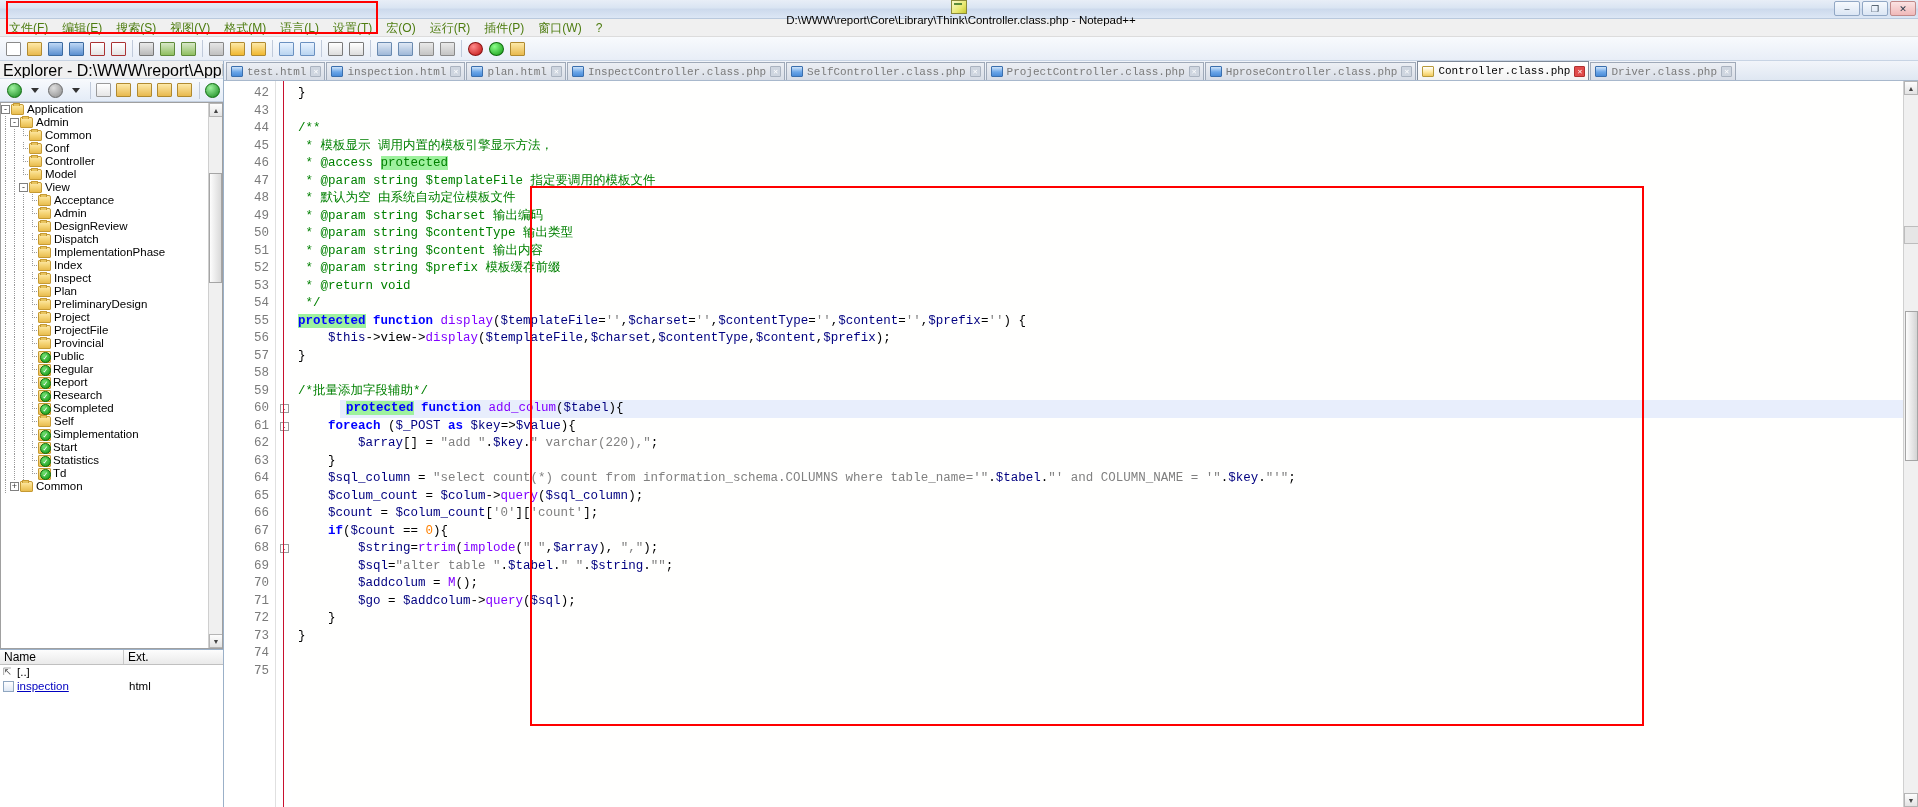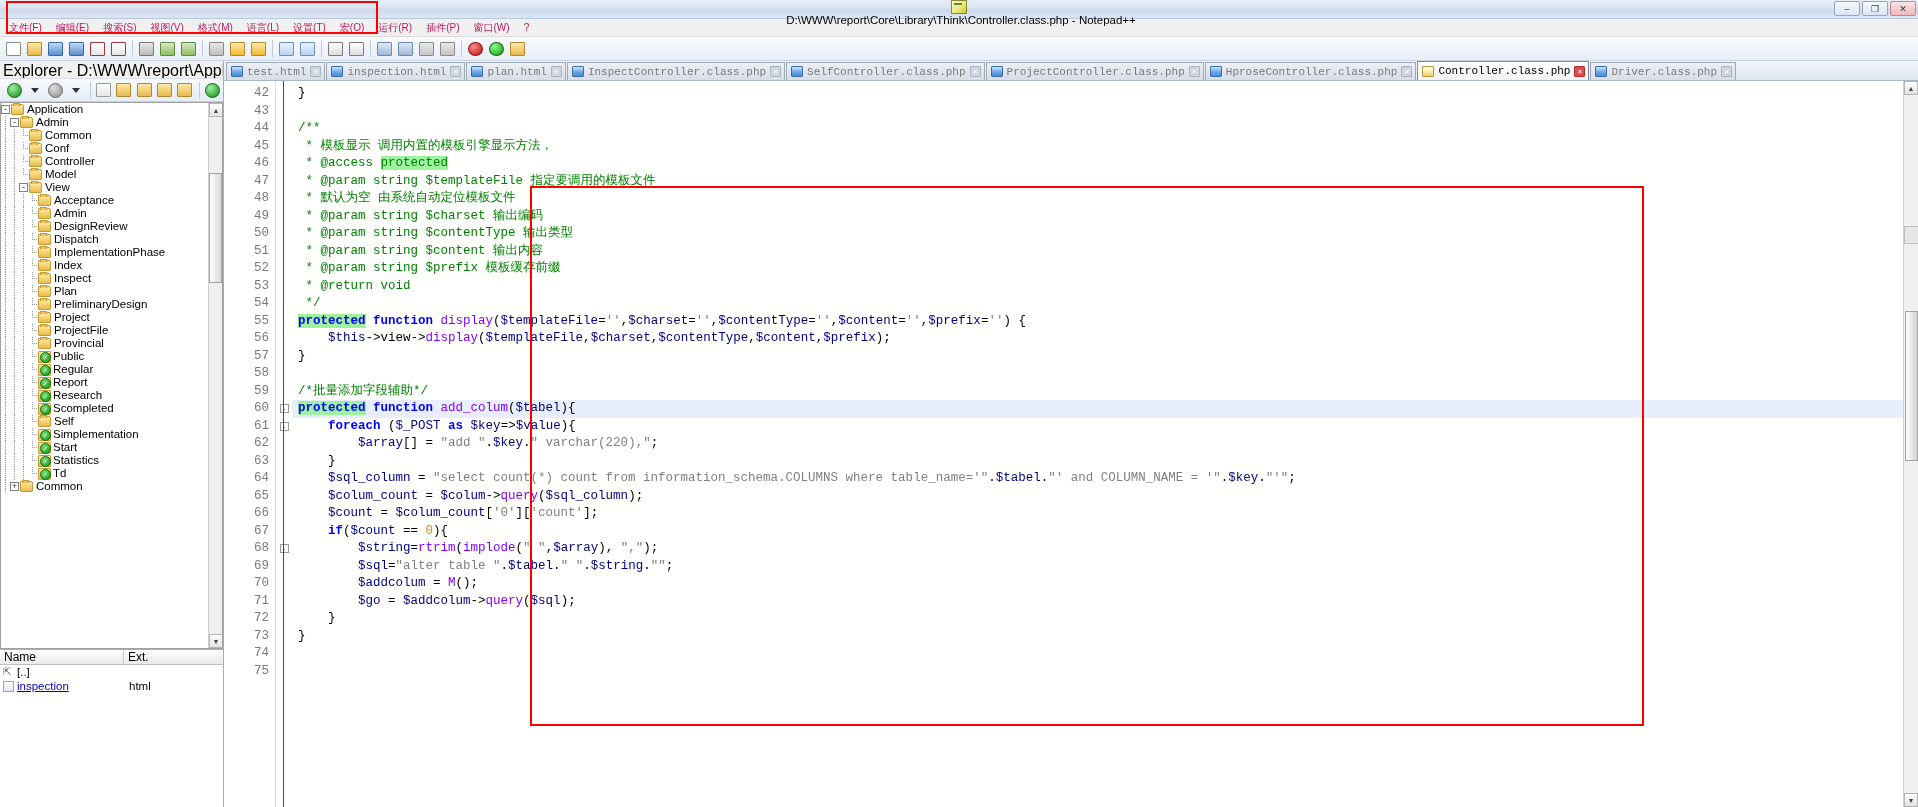--- a/index.html
+++ b/index.html
@@ -52,21 +52,21 @@
 
   
   #menubar {
     height: 18px;
     background: #f0f0f0;
     display: flex; align-items: center;
     border-bottom: 1px solid #dcdcdc;
     padding-left: 2px;
   }
   .menu-item {
-    padding: 1px 7px; font-size: 10px; color: #be185d; white-space: nowrap;
+    padding: 1px 7px; font-size: 12px; color: #4d7c0f; white-space: nowrap;
     line-height: 16px;
   }
 
   
   #toolbar {
     height: 24px;
     background: linear-gradient(to bottom,#f8fafd,#e8eef7);
     border-bottom: 1px solid #c8d4e4;
     display: flex; align-items: center; padding-left: 3px;
   }
@@ -261,21 +261,21 @@
   #foldline {
     position:absolute; left:7px; width:1px; background:#c8102e; top:0; bottom:0;
   }
 
   #code {
     flex:1 1 auto; background:#fffffe; position:relative; overflow:hidden;
     font-family:"Liberation Mono", monospace; font-size:12.5px;
     padding-top:4px; min-width:0;
   }
   .cline { height:17.5px; line-height:17.5px; white-space:pre; padding-left:6px; }
-  .cline.hl { background:#e8eefc; }
+  .cline.hl { background:#e8eefc;margin-left:48px; }
 
   
   .kw   { color:#0000ff; font-weight:bold; }
   .fn   { color:#8000ff; }
   .str  { color:#808080; }
   .com  { color:#008000; font-style:normal; }
   .num  { color:#ff8000; }
   .var  { color:#000080; }
   .hlgreen { background:#9ef19e; }
 

